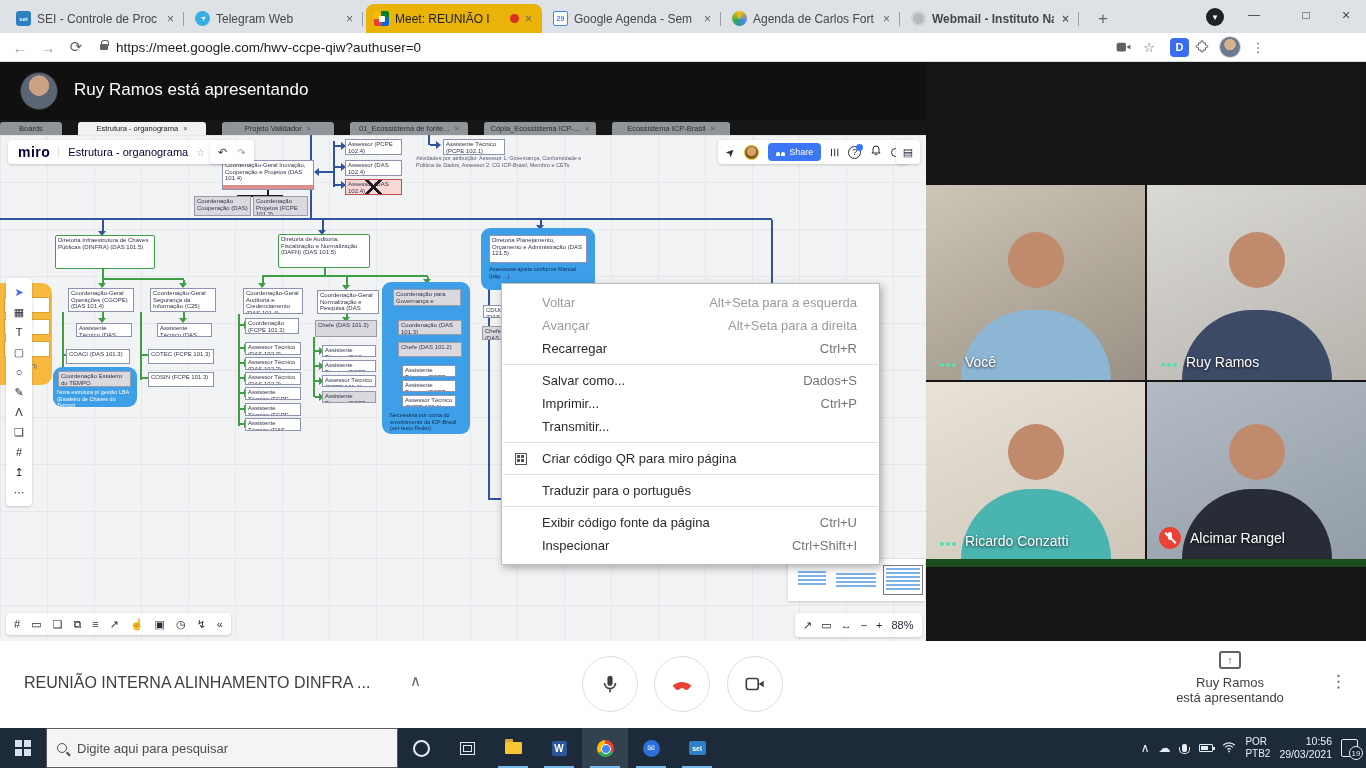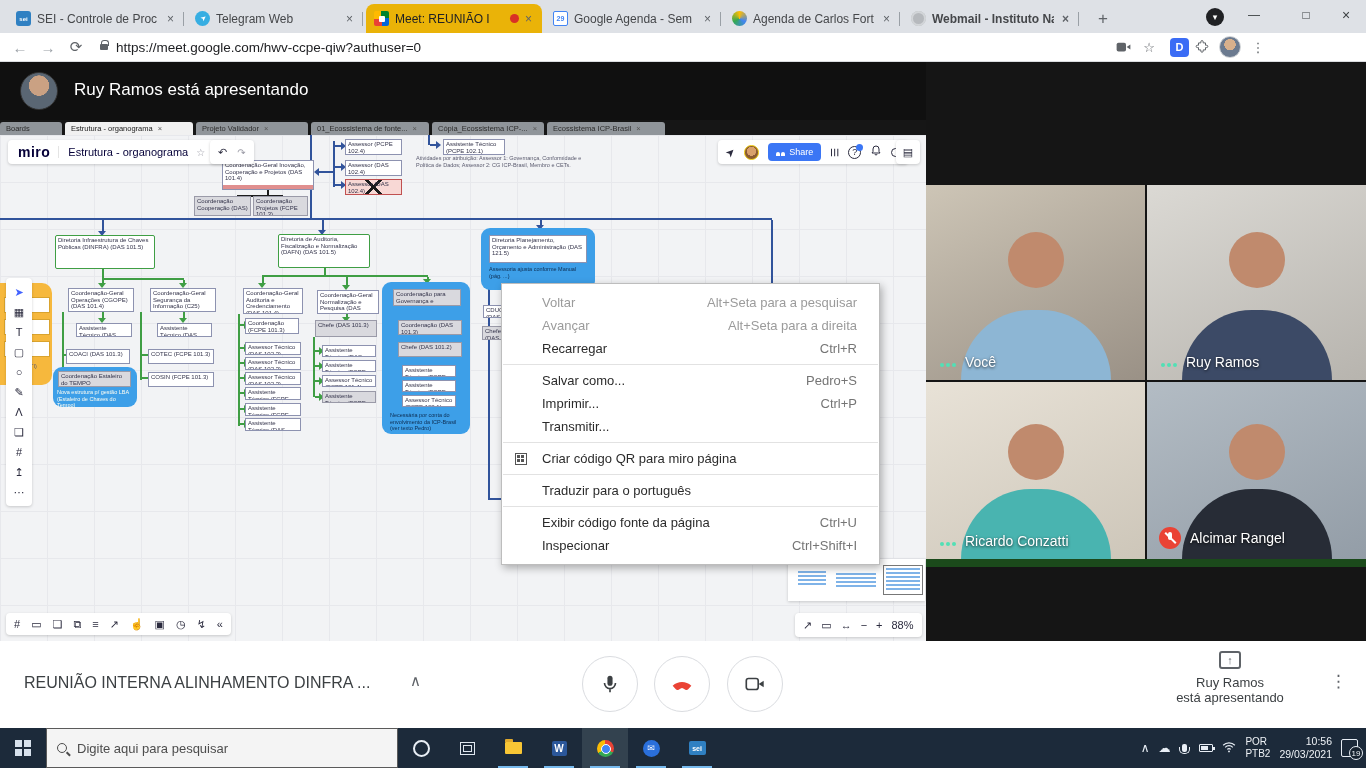--- a/index.html
+++ b/index.html
@@ -54,21 +54,21 @@
   #selfthumb .flag::after{content:"";width:10px;height:10px;background:#fdd835;transform:rotate(45deg)}
   #selfthumb .hd{position:absolute;left:50%;top:12px;transform:translateX(-50%);width:26px;height:26px;border-radius:50%;background:#c08a6d}
   #selfthumb .bd{position:absolute;left:50%;bottom:-4px;transform:translateX(-50%);width:58px;height:26px;border-radius:24px 24px 0 0;background:#8db6d4}
   #selfthumb .lbl{position:absolute;left:6px;bottom:4px;color:#fff;font-size:10px;text-shadow:0 1px 2px #000}
   #selfthumb .dots{position:absolute;right:5px;bottom:5px}
   .dots span{display:inline-block;width:4px;height:4px;border-radius:50%;background:#52e0b5;margin-left:2px}
 
   
   #share{left:0;top:120px;width:926px;height:521px;background:#161616}
   #ptabs{position:absolute;left:0;top:0;width:926px;height:15px;background:#161616;display:flex;align-items:flex-end}
-  .ptab{height:13px;margin-right:3px;background:#90959a;color:#2c2c2c;font-size:7.5px;display:flex;align-items:center;justify-content:flex-start;padding:0 6px;border-radius:3px 3px 0 0;overflow:hidden;white-space:nowrap;cursor:pointer}
+  .ptab{height:13px;margin-right:16px;background:#90959a;color:#2c2c2c;font-size:7.5px;display:flex;align-items:center;justify-content:center;padding:0 6px;border-radius:3px 3px 0 0;overflow:hidden;white-space:nowrap;cursor:pointer}
   .ptab.active{background:#f1f1f1;color:#202020}
   .ptab .px{margin-left:5px;color:#555}
   #canvas{position:absolute;left:0;top:15px;width:926px;height:506px;overflow:hidden;background:
     linear-gradient(#e7e8ec 1px,transparent 1px) 0 0/100% 47px,
     linear-gradient(90deg,#e7e8ec 1px,transparent 1px) 0 0/47px 100%,#f2f3f5}
   .mcard{position:absolute;background:#fff;border-radius:4px;box-shadow:0 1px 3px rgba(0,0,0,.18);display:flex;align-items:center;z-index:6}
   #mbrand{left:8px;top:5px;height:24px;padding:0 10px;gap:8px}
   #mlogo{font-size:14px;font-weight:bold;letter-spacing:.5px;color:#050038}
   #mtitle{font-size:11px;color:#050038;border-left:1px solid #e4e4e4;padding-left:9px}
   .gico{color:#9a9aa5;font-size:10px;cursor:pointer}
@@ -531,34 +531,34 @@
           <span>−</span>
           <span>+</span>
           <span>88%</span>
         </div>
     </div>
   </div>
 
   <div id="ctxmenu" class="abs">
       <div class="mi dis">
         <span>Voltar</span>
-        <span class="sc">Alt+Seta para a pesquisar</span>
+        <span class="sc">Alt+Seta para a esquerda</span>
       </div>
       <div class="mi dis">
         <span>Avançar</span>
         <span class="sc">Alt+Seta para a direita</span>
       </div>
       <div class="mi">
         <span>Recarregar</span>
         <span class="sc">Ctrl+R</span>
       </div>
       <div class="msep"></div>
       <div class="mi">
         <span>Salvar como...</span>
-        <span class="sc">Pedro+S</span>
+        <span class="sc">Dados+S</span>
       </div>
       <div class="mi">
         <span>Imprimir...</span>
         <span class="sc">Ctrl+P</span>
       </div>
       <div class="mi">
         <span>Transmitir...</span>
       </div>
       <div class="msep"></div>
       <div class="mi">

